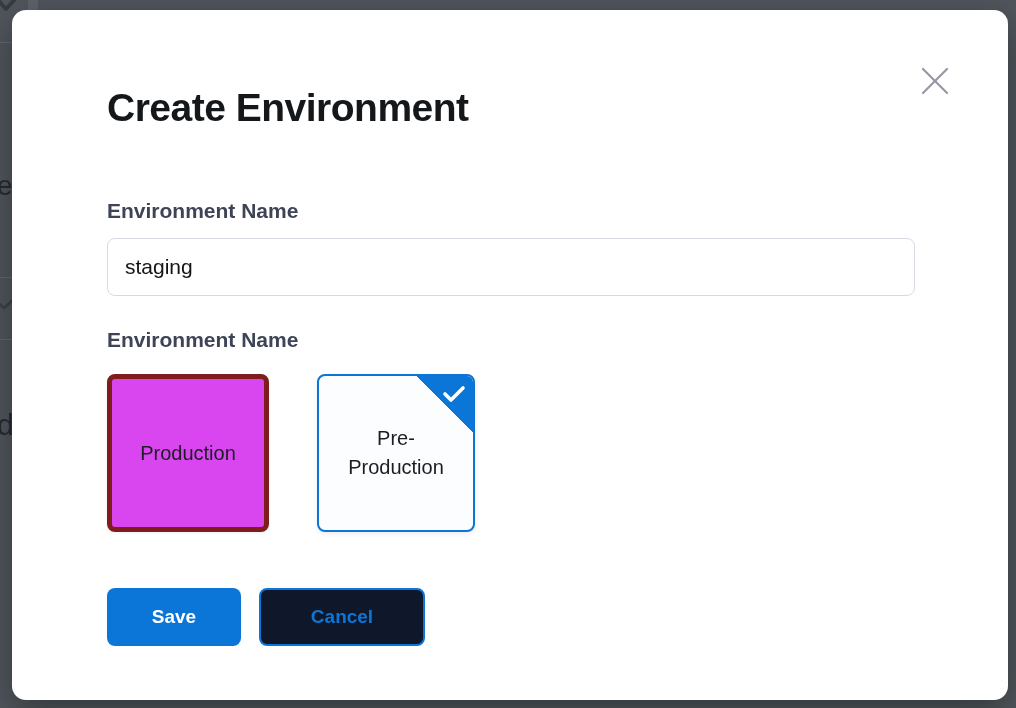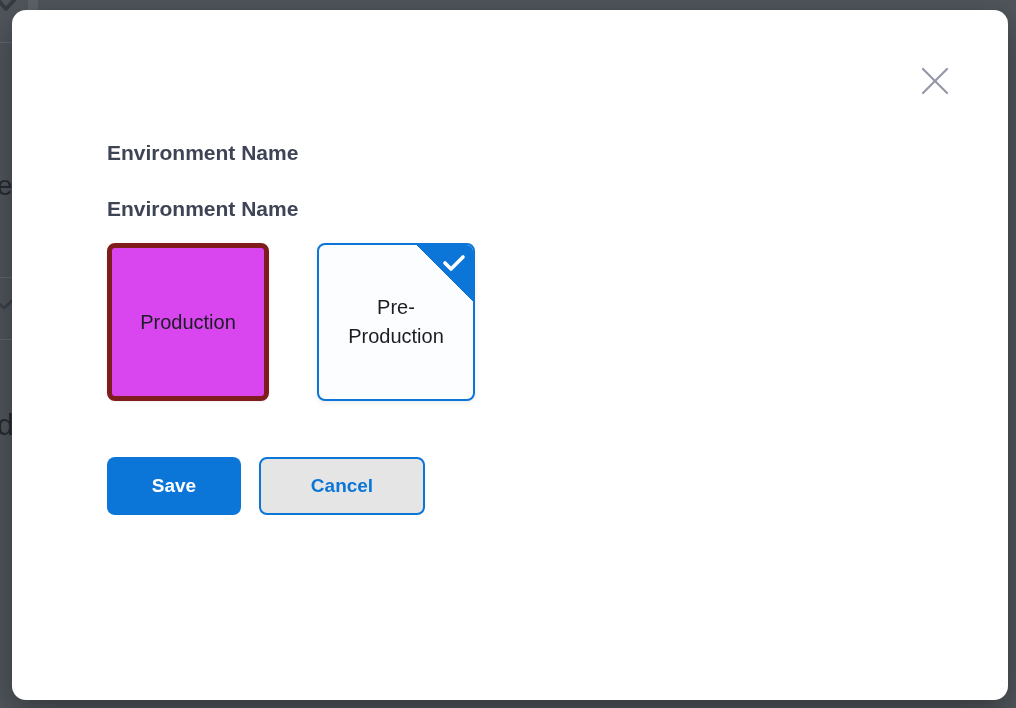--- a/index.html
+++ b/index.html
@@ -120,21 +120,21 @@
     display: flex; align-items: center; justify-content: center;
   }
   .btn-save {
     width: 134px;
     background: #0b76d8;
     border: none;
     color: #ffffff;
   }
   .btn-cancel {
     width: 166px;
-    background: #e5e5e5;
+    background: #0f172a;
     border: 2px solid #0b76d8;
     color: #0b76d8;
   }
 </style>
 </head>
 <body>
 
 <div>
   <span class="bg-topcheck">
     <svg width="22" height="16" viewBox="0 0 22 16">
@@ -156,22 +156,24 @@
 
 <div class="modal">
 
   <button class="close-btn">
     <svg width="32" height="32" viewBox="0 0 32 32">
       <line x1="4" y1="4" x2="28" y2="28" stroke="#9596a6" stroke-width="2.2" stroke-linecap="round"></line>
       <line x1="28" y1="4" x2="4" y2="28" stroke="#9596a6" stroke-width="2.2" stroke-linecap="round"></line>
     </svg>
   </button>
 
+  <h1 class="modal-title">Create Environment</h1>
 
   <div class="field-label label-name">Environment Name</div>
+  <input class="name-input" type="text" value="staging" style="">
 
   <div class="field-label label-type">Environment Name</div>
 
   <div class="cards-row">
     <div class="type-card">
       <span>Production</span>
     </div>
     <div class="type-card selected">
       <span class="corner-badge">
         <svg width="24" height="18" viewBox="0 0 24 18">

